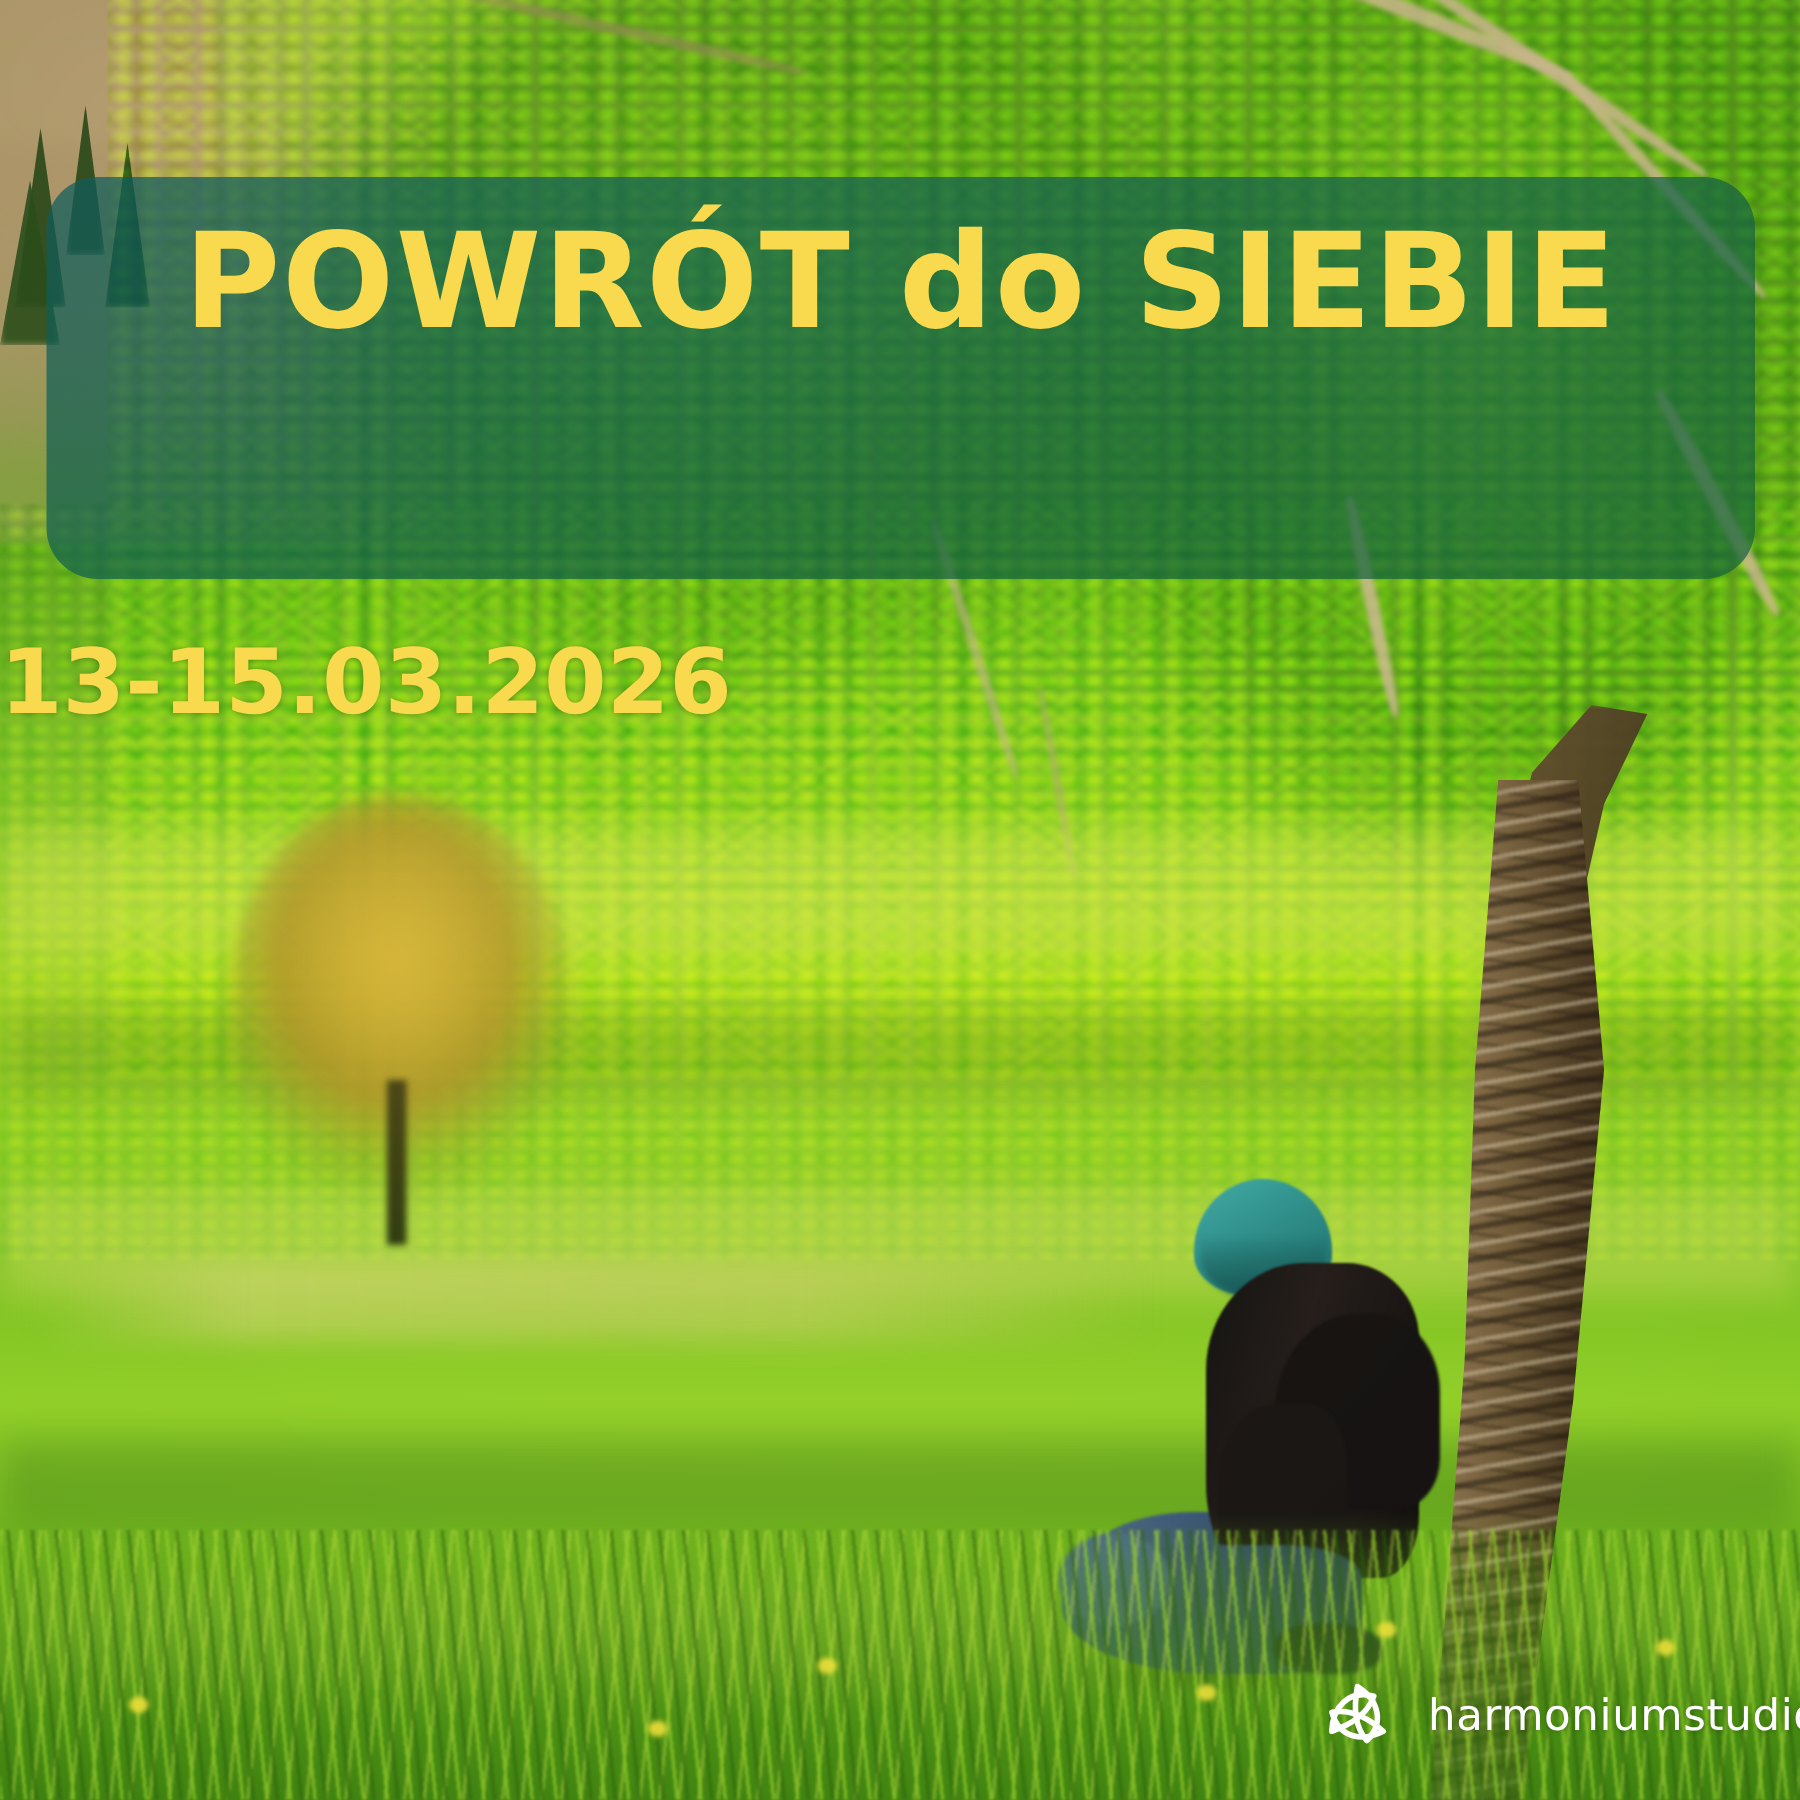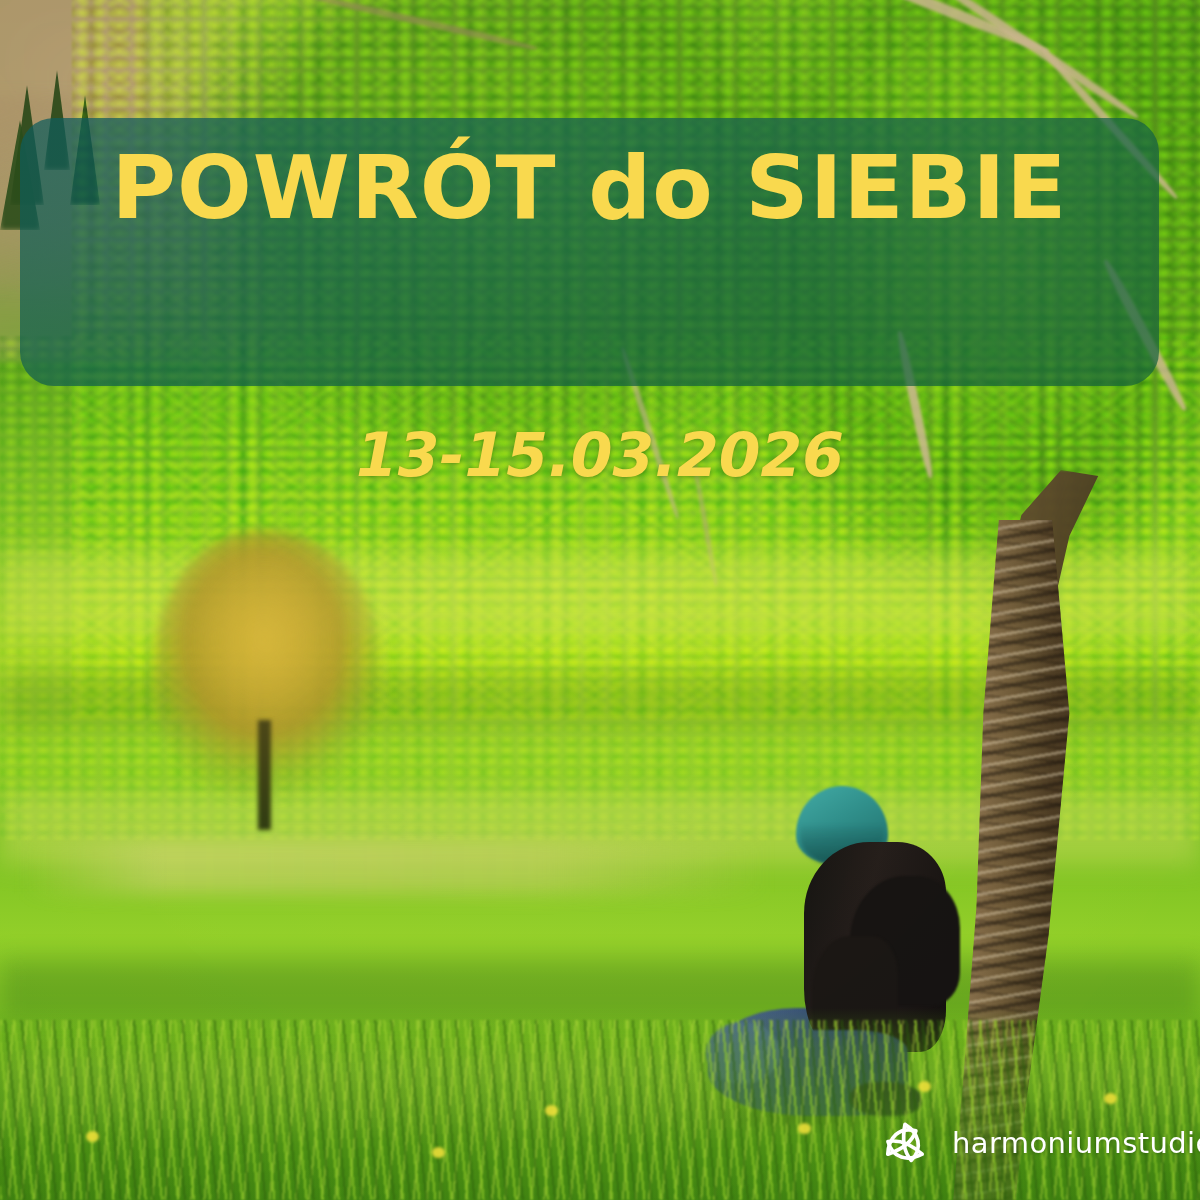--- a/index.html
+++ b/index.html
@@ -256,21 +256,21 @@
   }
   .dandelion{position:absolute;width:13px;height:11px;border-radius:50%;background:#ecdf3c;filter:blur(1.8px);opacity:.9;}
   .photo-warm{
     position:absolute;inset:0;
     background:radial-gradient(ellipse 80% 70% at 45% 55%, rgba(255,244,170,.12), rgba(30,60,10,.14) 100%);
     mix-blend-mode:soft-light;
   }
 
   
   .banner{
-    position:absolute;left:20px;top:118px;width:1139px;height:268px;
+    position:absolute;left:31px;top:118px;width:1139px;height:268px;
     border-radius:34px;
     background:linear-gradient(160deg, rgba(14,92,92,.72) 0%, rgba(16,94,80,.70) 38%, rgba(18,96,64,.70) 72%, rgba(20,98,58,.70) 100%);
   }
   .title{
     position:absolute;left:0;right:0;top:26px;
     text-align:center;
     color:#f9d94e;
     font-family:"DejaVu Sans", sans-serif;
     font-weight:700;
     font-size:88px;
@@ -284,30 +284,28 @@
     color:#ffffff;
     font-family:"DejaVu Sans", sans-serif;
     font-weight:300;
     font-size:44px;
     letter-spacing:1.2px;
     line-height:1;
     white-space:nowrap;
   }
   .dates{
     position:absolute;left:0;right:0;top:425px;
-    text-align:center;
     color:#f9d94e;
     font-family:"DejaVu Sans", sans-serif;
     font-weight:700;
     font-size:60px;
     letter-spacing:0px;
     line-height:1;
     white-space:nowrap;
     text-shadow:0 1px 4px rgba(20,50,10,.35);
-    font-style:italic;
   }
 
   
   .logo{
     position:absolute;left:874px;top:1112px;
     display:flex;align-items:center;gap:16px;
   }
   .logo-mark{width:62px;height:62px;display:block;}
   .logo-text{
     color:#ffffff;

